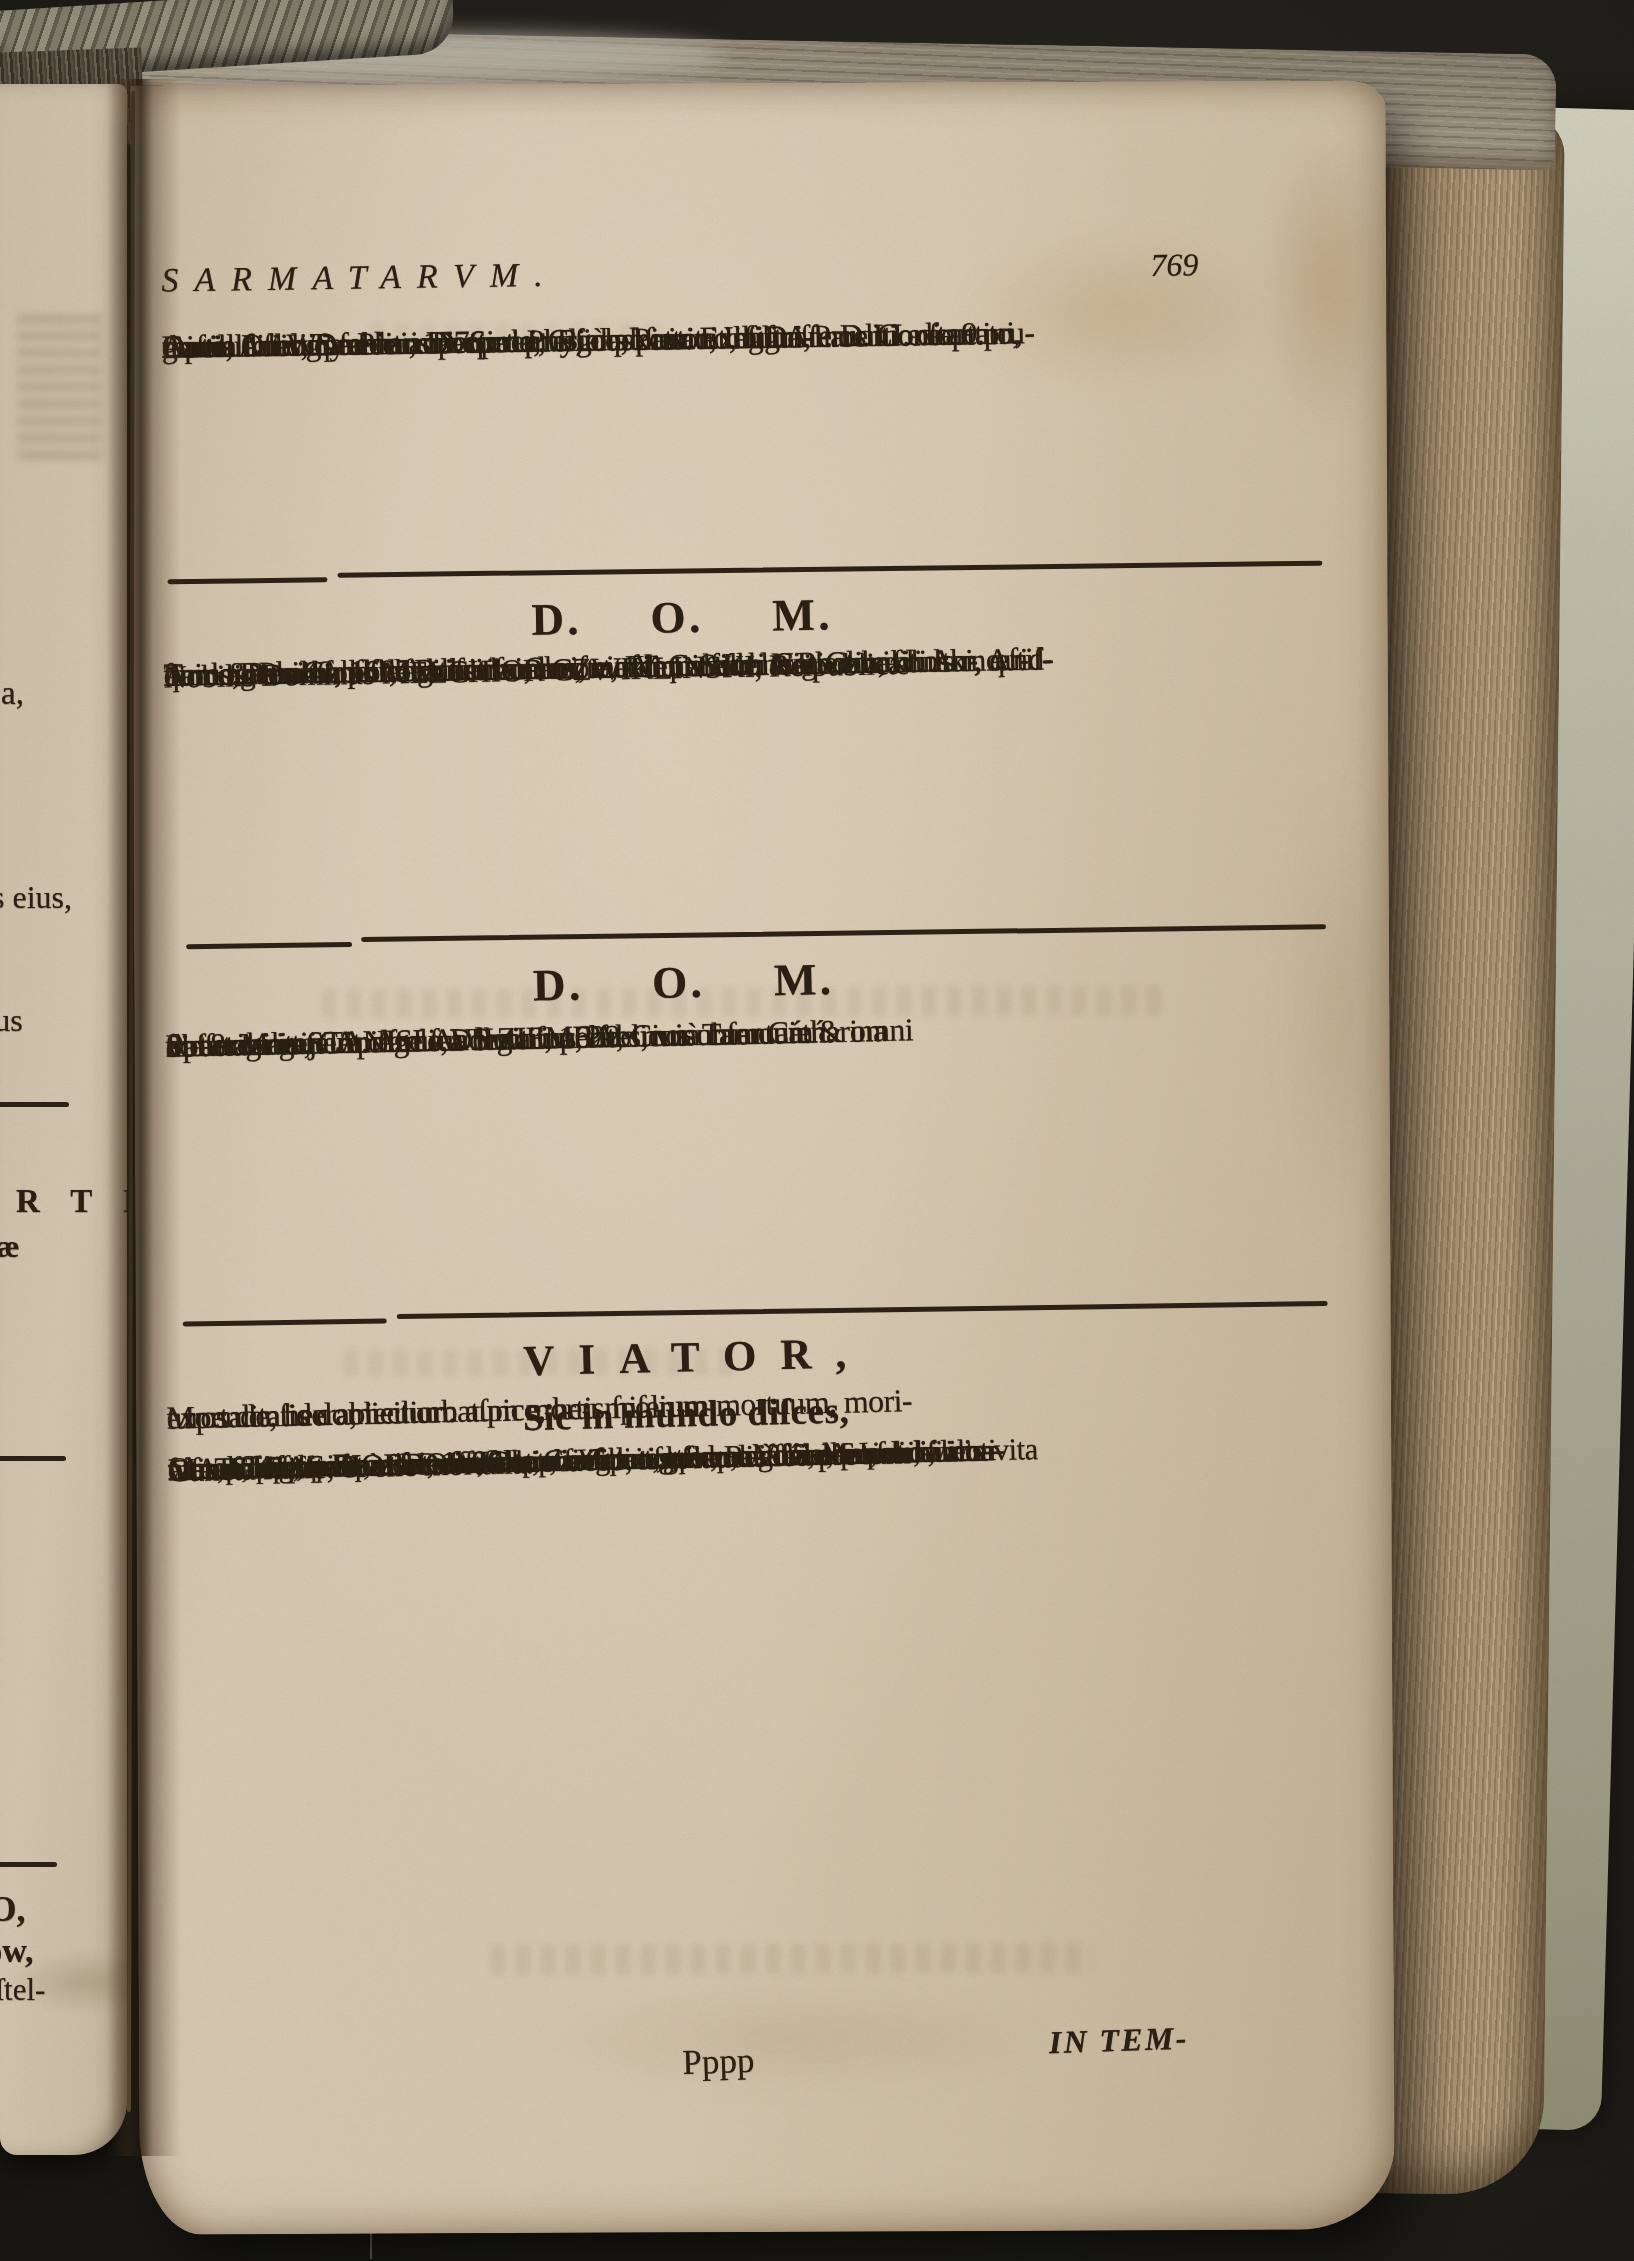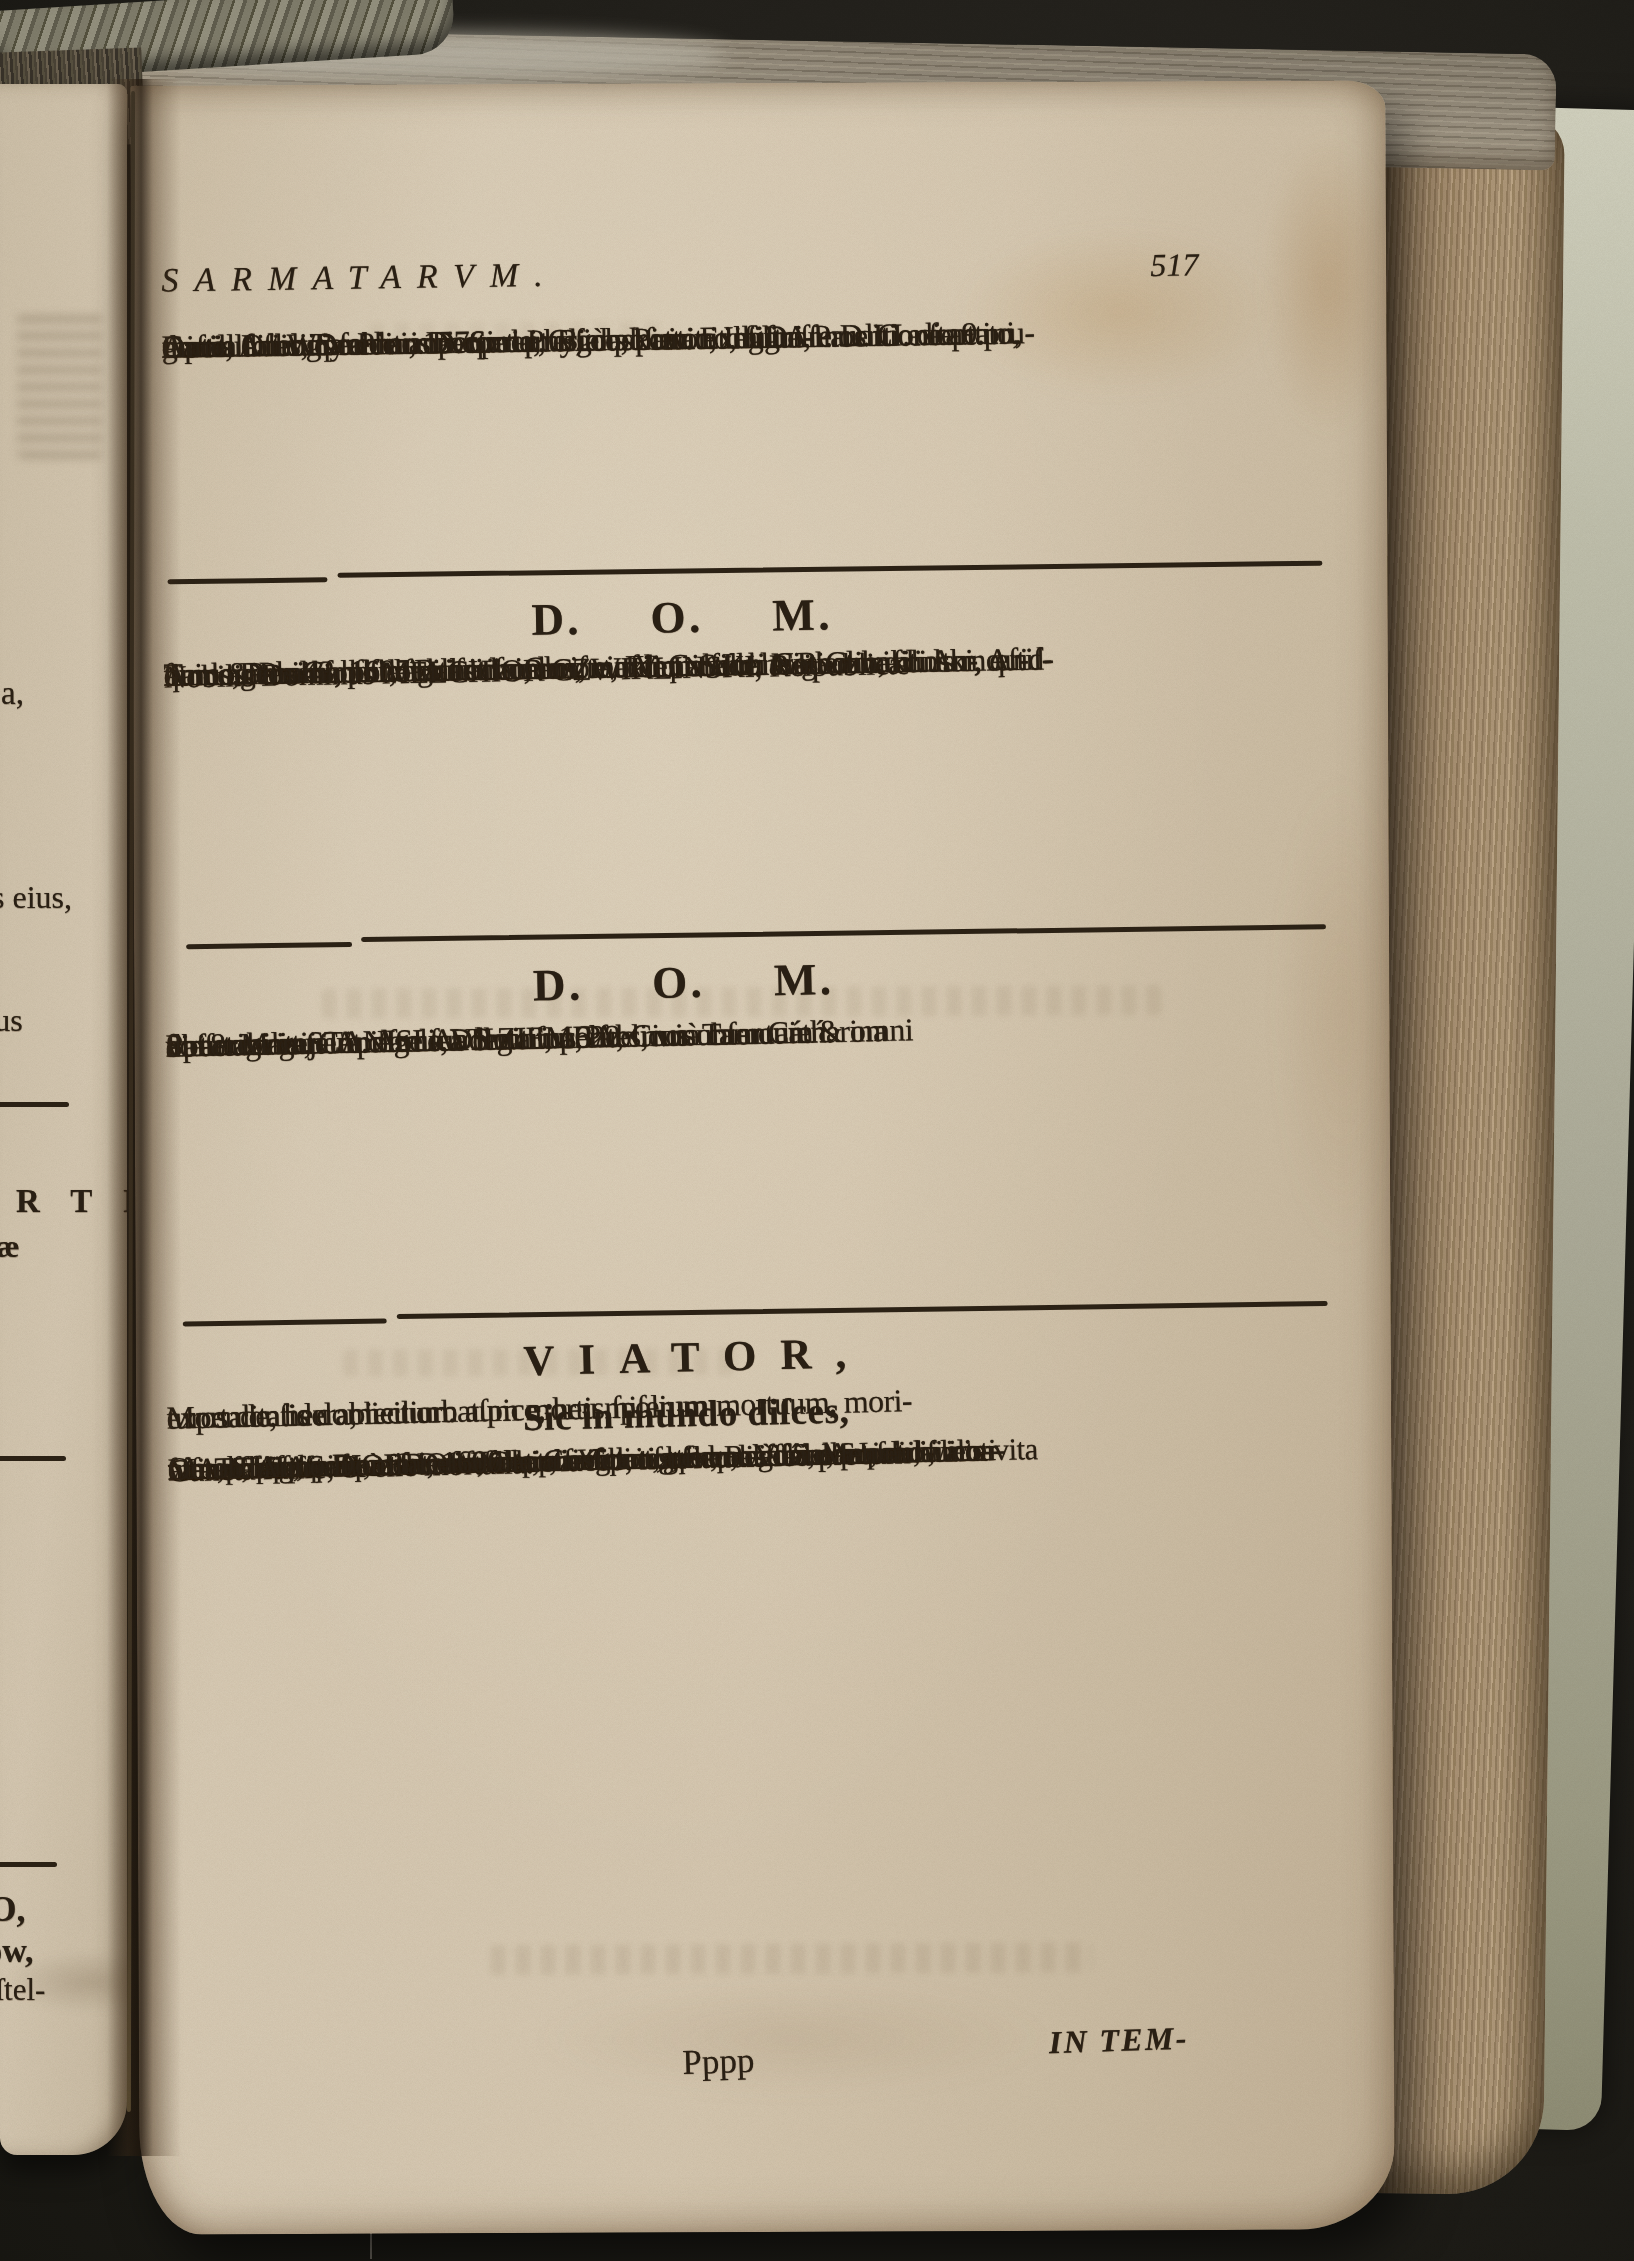--- a/index.html
+++ b/index.html
@@ -148,21 +148,21 @@
     <div class="stain stain2"></div>
     <div class="stain stain3"></div>
     <div class="stain stain4"></div>
     <div class="ghost ghost1"></div>
     <div class="ghost ghost2"></div>
     <div class="ghost ghost3"></div>
     <div class="ghost ghost4"></div>
 
     <div class="sec" style="top:170px;transform:rotate(-.6deg);">
       <div class="ln c runhead ink" style="height:49px;">SARMATARVM.</div>
-      <span class="frag ink pagenum" style="left:989px;top:5.7px;">517</span>
+      <span class="frag ink pagenum" style="left:989px;top:5.7px;">769</span>
     </div>
 
     <div class="sec ink" style="top:243px;transform:rotate(-.7deg);">
       <div class="ln j">Caſtellani Woynicen. Doctori Phyſico, pietate inſigni, eruditione ac pru-</div>
       <div class="ln j">dentia ſolerti prædito.  D. Simon Bialaskowic, Illuſtriſſ : D. Conſtantini,</div>
       <div class="ln j">Ducis Oſtrogiæ Pharmacopola, Cliens Patrono, filius Parenti exoptato,</div>
       <div class="ln c">gratitudinis, &amp; amoris perpetui, ergò poſuit. Exegit Annos LI. die 9.</div>
       <div class="ln c">April. Lublini febre acri correptus, obdormiuit in Do-</div>
       <div class="ln c">mino, Anno Domini, 1576.</div>
     </div>

